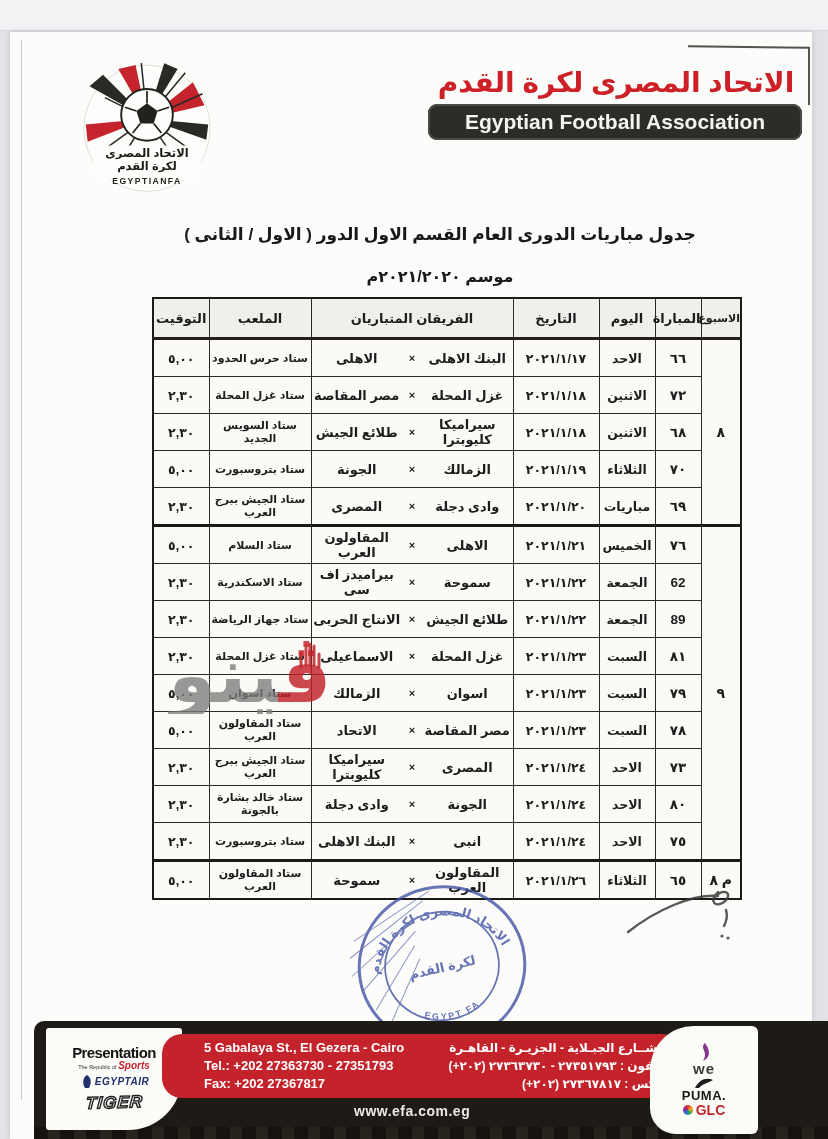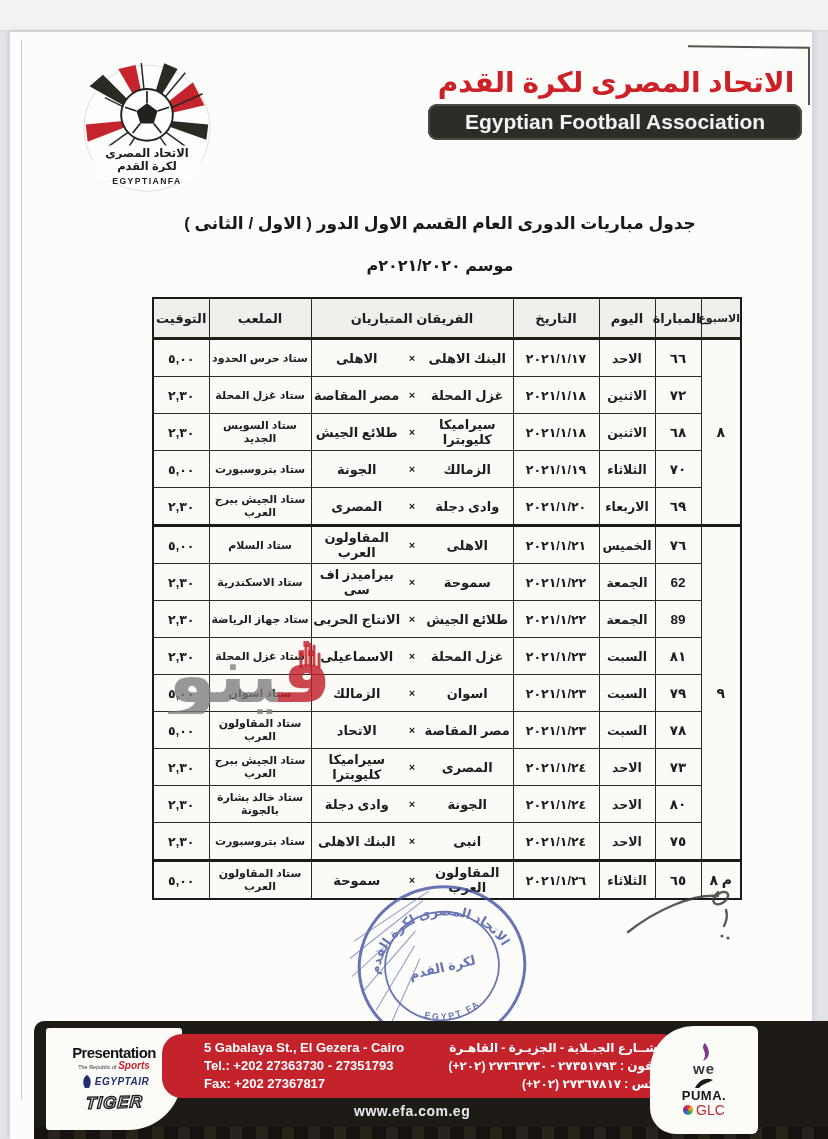--- a/index.html
+++ b/index.html
@@ -17,21 +17,21 @@
 
   
   .logo{position:absolute;left:80px;top:62px;width:134px;height:144px;}
   .title-ar{position:absolute;left:425px;top:66px;width:382px;text-align:center;
     font-size:28px;font-weight:bold;color:#ce2127;letter-spacing:-.5px;}
   .title-bar{position:absolute;left:428px;top:104px;width:374px;height:36px;background:#2d2c28;
     border-radius:9px;display:flex;align-items:center;justify-content:center;color:#f3f3f1;
     font-size:21px;font-weight:600;box-shadow:inset 0 0 0 2px #4b4a45;}
 
   
-  .doc-title{position:absolute;left:140px;top:213px;width:600px;text-align:center;color:#191919;}
+  .doc-title{position:absolute;left:140px;top:224px;width:600px;text-align:center;color:#191919;}
   .doc-title .l1{font-size:17px;font-weight:bold;}
   .doc-title .l2{font-size:16px;font-weight:bold;margin-top:22px;}
 
   
   table.fixtures{position:absolute;left:152px;top:297px;width:588px;border-collapse:collapse;
     table-layout:fixed;background:#fbfaf7;color:#1d1d1d;}
   .fixtures th,.fixtures td{border:1.6px solid #2b2a26;text-align:center;vertical-align:middle;padding:0;}
   table.fixtures{border:2.5px solid #1b1a17;}
   .fixtures thead th{height:38px;font-size:13px;font-weight:bold;background:#f0efeb;border-bottom:3px solid #222018;}
   .fixtures thead th.h-week{font-size:11px;}
@@ -77,21 +77,21 @@
   .website{position:absolute;left:320px;top:82px;color:#e9e9e9;font-size:14px;font-weight:bold;letter-spacing:.5px;}
   .panel-right{position:absolute;left:616px;top:5px;width:108px;height:108px;background:#fbfbf8;
     border-radius:44px 6px 6px 26px;display:flex;flex-direction:column;align-items:center;justify-content:center;gap:1px;}
   .we{display:flex;flex-direction:column;align-items:center;line-height:1;}
   .we div{font-size:15px;font-weight:bold;color:#3a3a3a;letter-spacing:1px;margin-top:-2px;}
   .puma{display:flex;flex-direction:column;align-items:center;line-height:1;}
   .puma span{font-size:13px;font-weight:900;color:#161616;letter-spacing:.5px;}
   .glc{display:flex;align-items:center;gap:3px;line-height:1;}
   .glc-dot{width:10px;height:10px;border-radius:50%;
     background:conic-gradient(#e23a2e,#f6a81c,#3aa84a,#2a6fd4,#8d2a8d,#e23a2e);}
-  .glc span{font-size:14px;font-weight:400;color:#c2272d;}
+  .glc span{font-size:14px;font-weight:700;color:#c2272d;}
 </style>
 </head>
 <body>
 
 <div class="top-strip"></div>
 <div class="page"></div>
 <div class="edge-line-top"></div>
 <div class="edge-line-right"></div>
 <div class="edge-line-left"></div>
 
@@ -212,21 +212,21 @@
             <span>الزمالك</span>
             <span class="vs">×</span>
             <span>الجونة</span>
           </div>
         </td>
         <td class="col-stadium">ستاد بتروسبورت</td>
         <td class="col-time">٥,٠٠</td>
       </tr>
       <tr>
         <td class="col-match">٦٩</td>
-        <td class="col-day">الاربعاء</td>
+        <td class="col-day">مباريات</td>
         <td class="col-date">٢٠٢١/١/٢٠</td>
         <td>
           <div class="teams">
             <span>وادى دجلة</span>
             <span class="vs">×</span>
             <span>المصرى</span>
           </div>
         </td>
         <td class="col-stadium">ستاد الجيش ببرج العرب</td>
         <td class="col-time">٢,٣٠</td>

